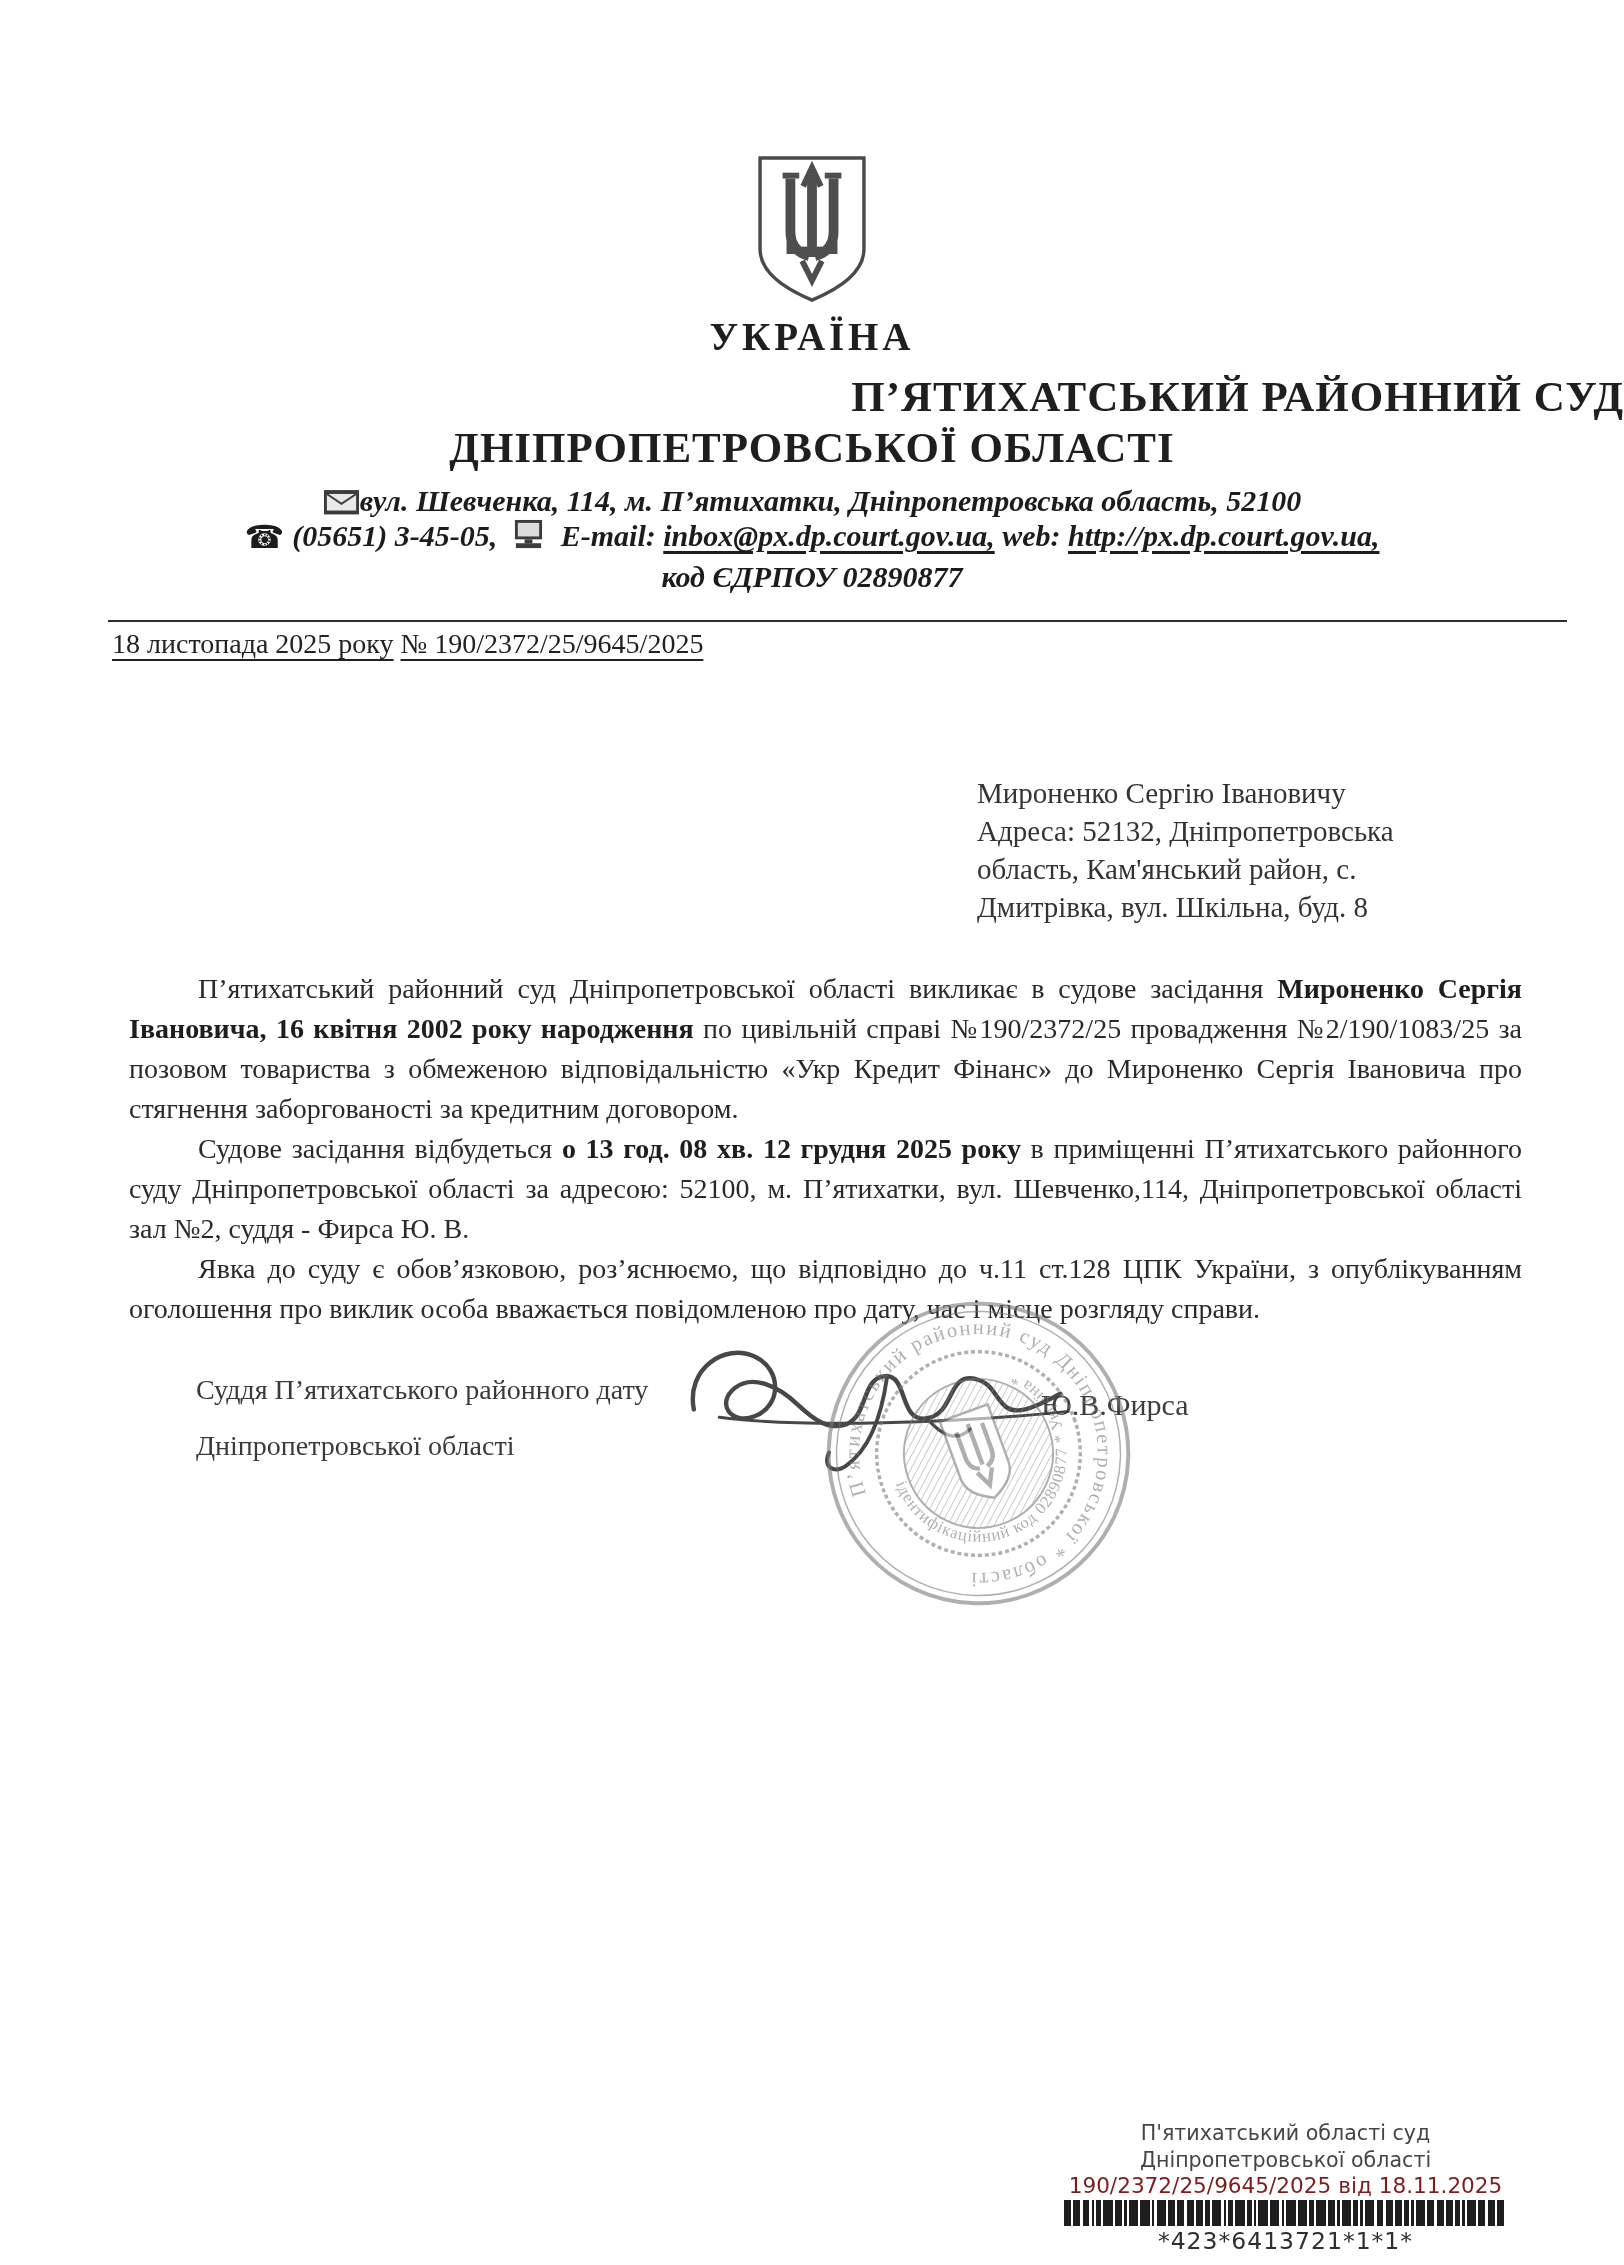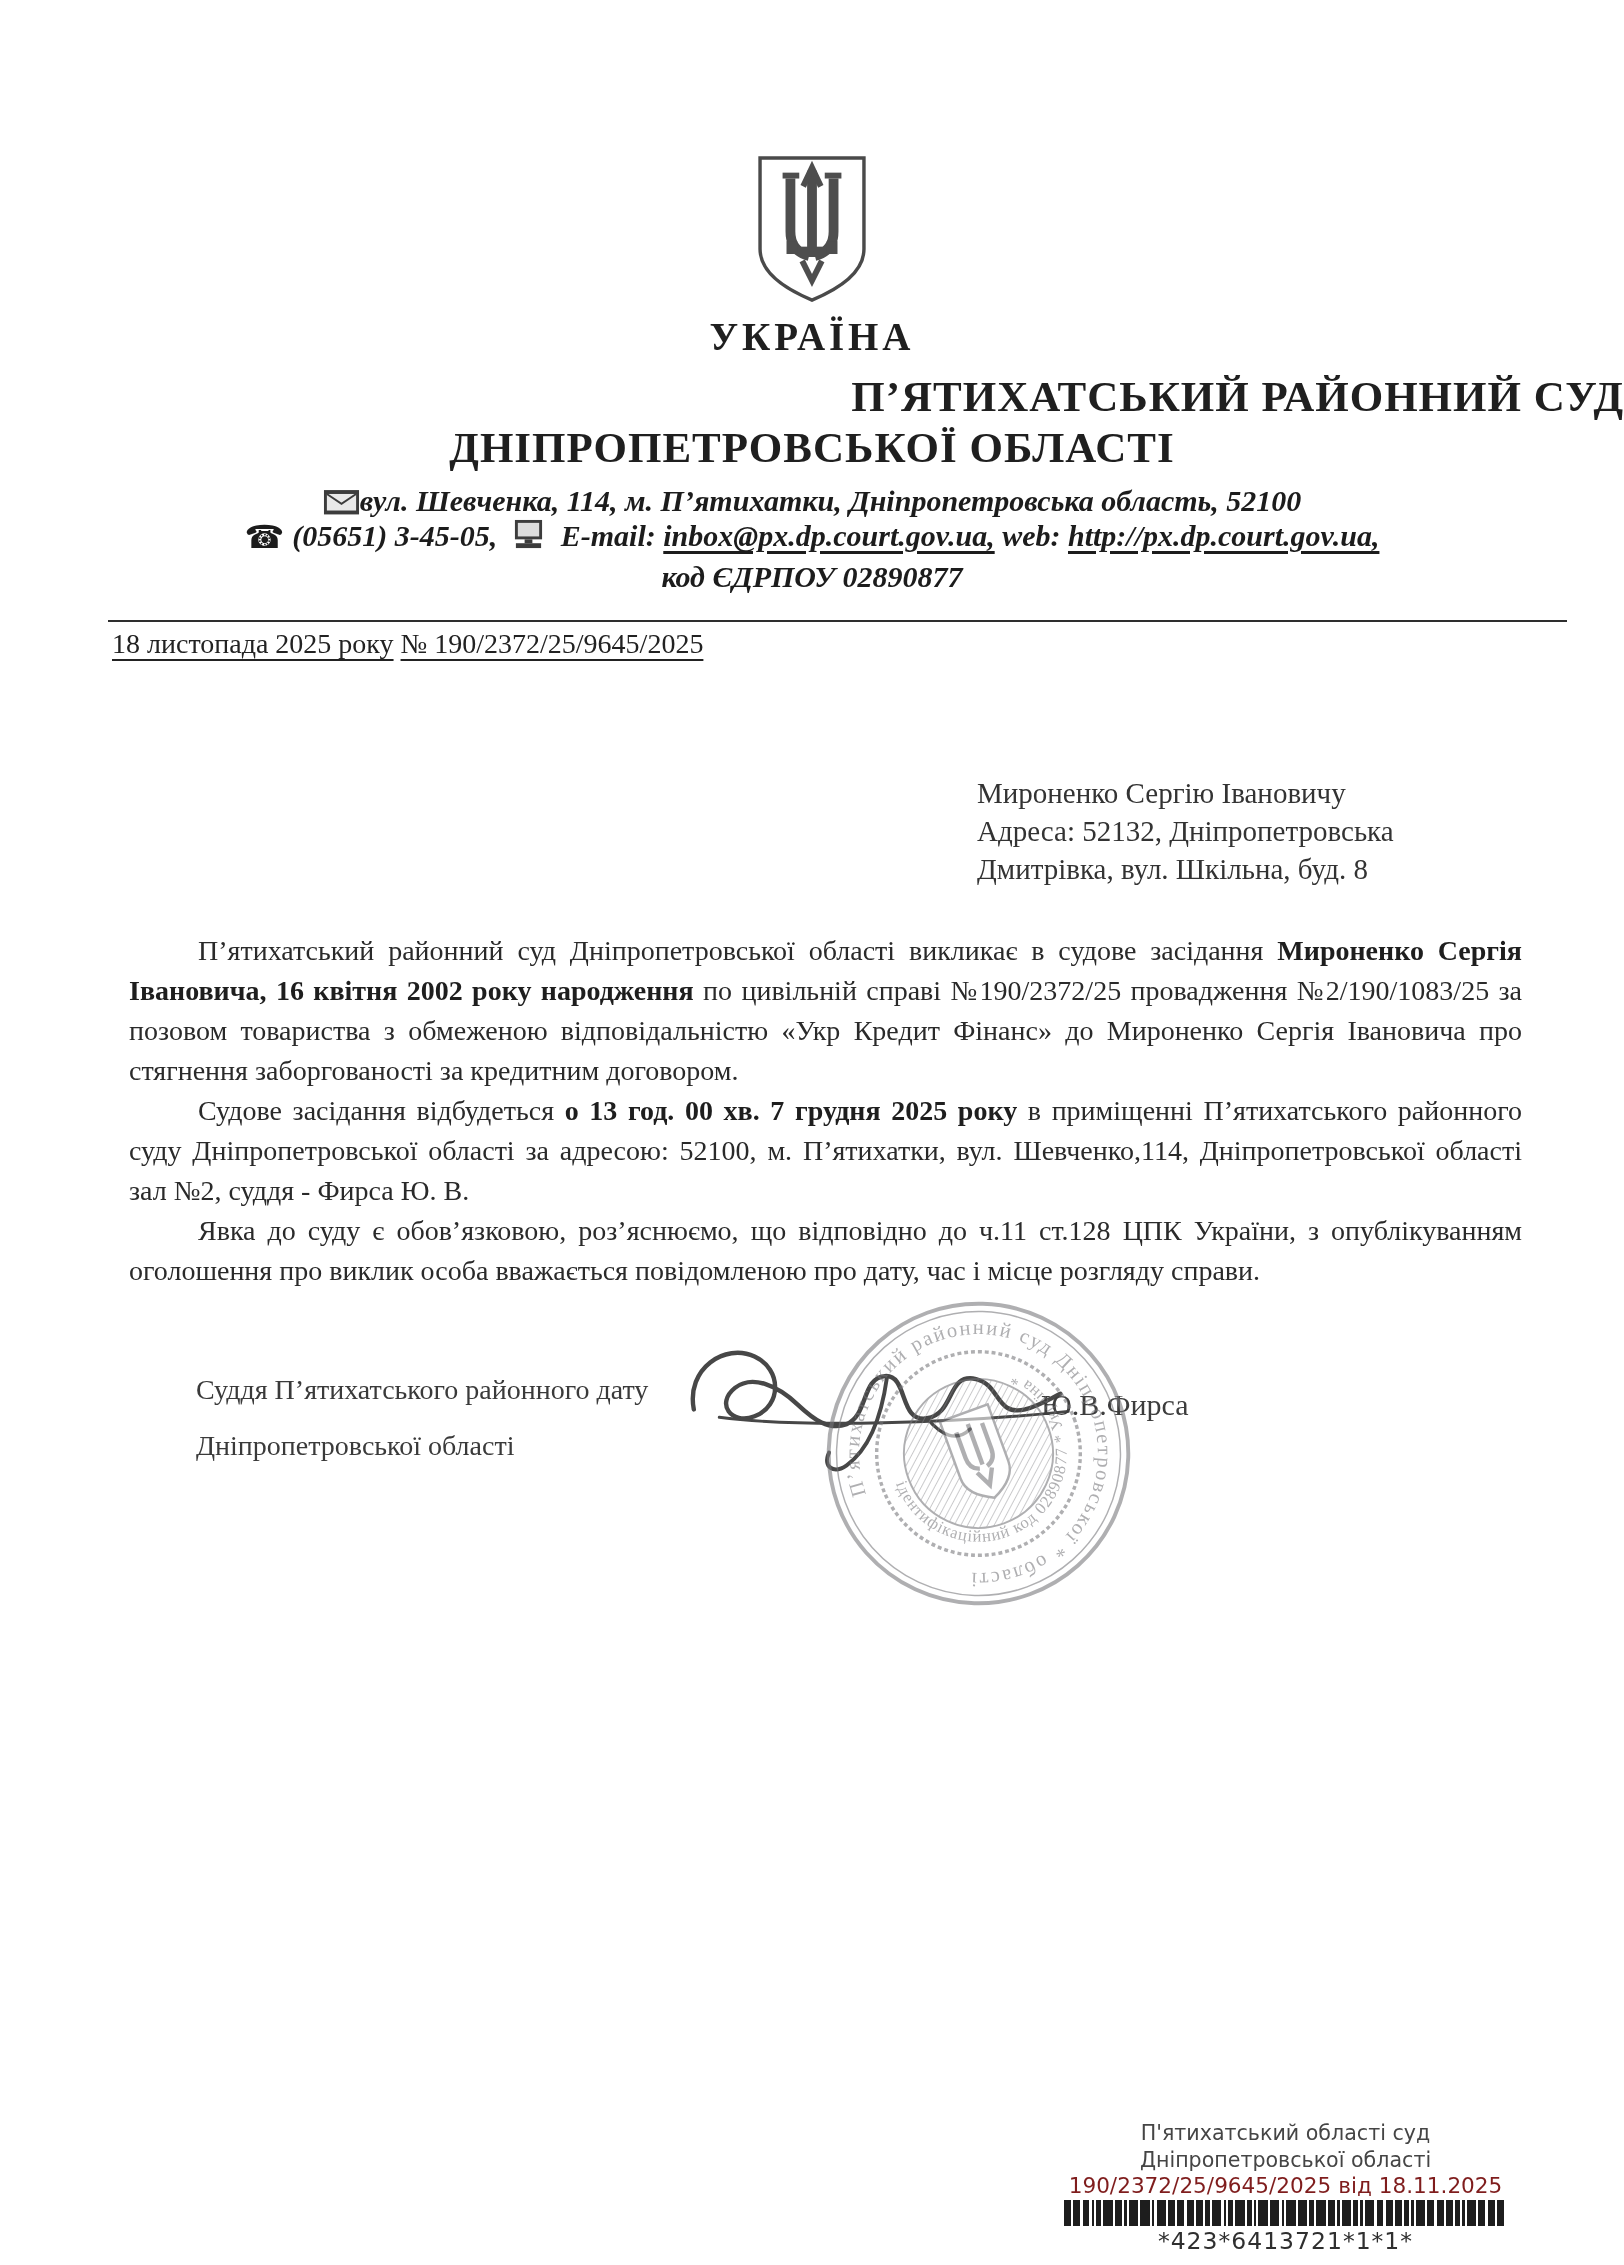--- a/index.html
+++ b/index.html
@@ -104,26 +104,27 @@
   <div class="rule"></div>
   <div class="date-line">
     <span class="u">18 листопада 2025 року</span>
     <span> </span>
     <span class="u">№ 190/2372/25/9645/2025</span>
   </div>
 
   <div class="recipient">
     <div>Мироненко Сергію Івановичу</div>
     <div>Адреса: 52132, Дніпропетровська</div>
+    <div>область, Кам'янський район, с.</div>
     <div>Дмитрівка, вул. Шкільна, буд. 8</div>
   </div>
 
   <div class="body-text">
     <p><span>П’ятихатський районний суд Дніпропетровської області викликає в судове засідання </span><b>Мироненко Сергія Івановича,  16 квітня 2002 року народження</b><span>  по цивільній справі №190/2372/25 провадження №2/190/1083/25 за позовом товариства з обмеженою відповідальністю «Укр Кредит Фінанс» до Мироненко Сергія Івановича  про стягнення заборгованості за кредитним договором.</span></p>
-    <p><span>Судове засідання відбудеться </span><b>о 13 год. 00 хв.  7 грудня 2025  року</b><span> в приміщенні  П’ятихатського районного суду Дніпропетровської області за адресою: 52100, м. П’ятихатки, вул. Шевченко,114, Дніпропетровської області зал №2, суддя - Фирса Ю. В.</span></p>
+    <p><span>Судове засідання відбудеться </span><b>о 13 год. 08 хв.  12 грудня 2025  року</b><span> в приміщенні  П’ятихатського районного суду Дніпропетровської області за адресою: 52100, м. П’ятихатки, вул. Шевченко,114, Дніпропетровської області зал №2, суддя - Фирса Ю. В.</span></p>
     <p>Явка до суду є обов’язковою, роз’яснюємо, що відповідно до ч.11 ст.128 ЦПК України, з опублікуванням  оголошення про виклик особа вважається повідомленою про дату, час і місце розгляду справи.</p>
   </div>
 
   <div class="sig-labels">
     <div>Суддя П’ятихатського районного дату</div>
     <div>Дніпропетровської області</div>
   </div>
 
   <svg class="sig-svg" width="392" height="147" viewBox="0 0 400 150">
     <g fill="none" stroke="#2e2e2e" stroke-linecap="round" opacity="0.88">

